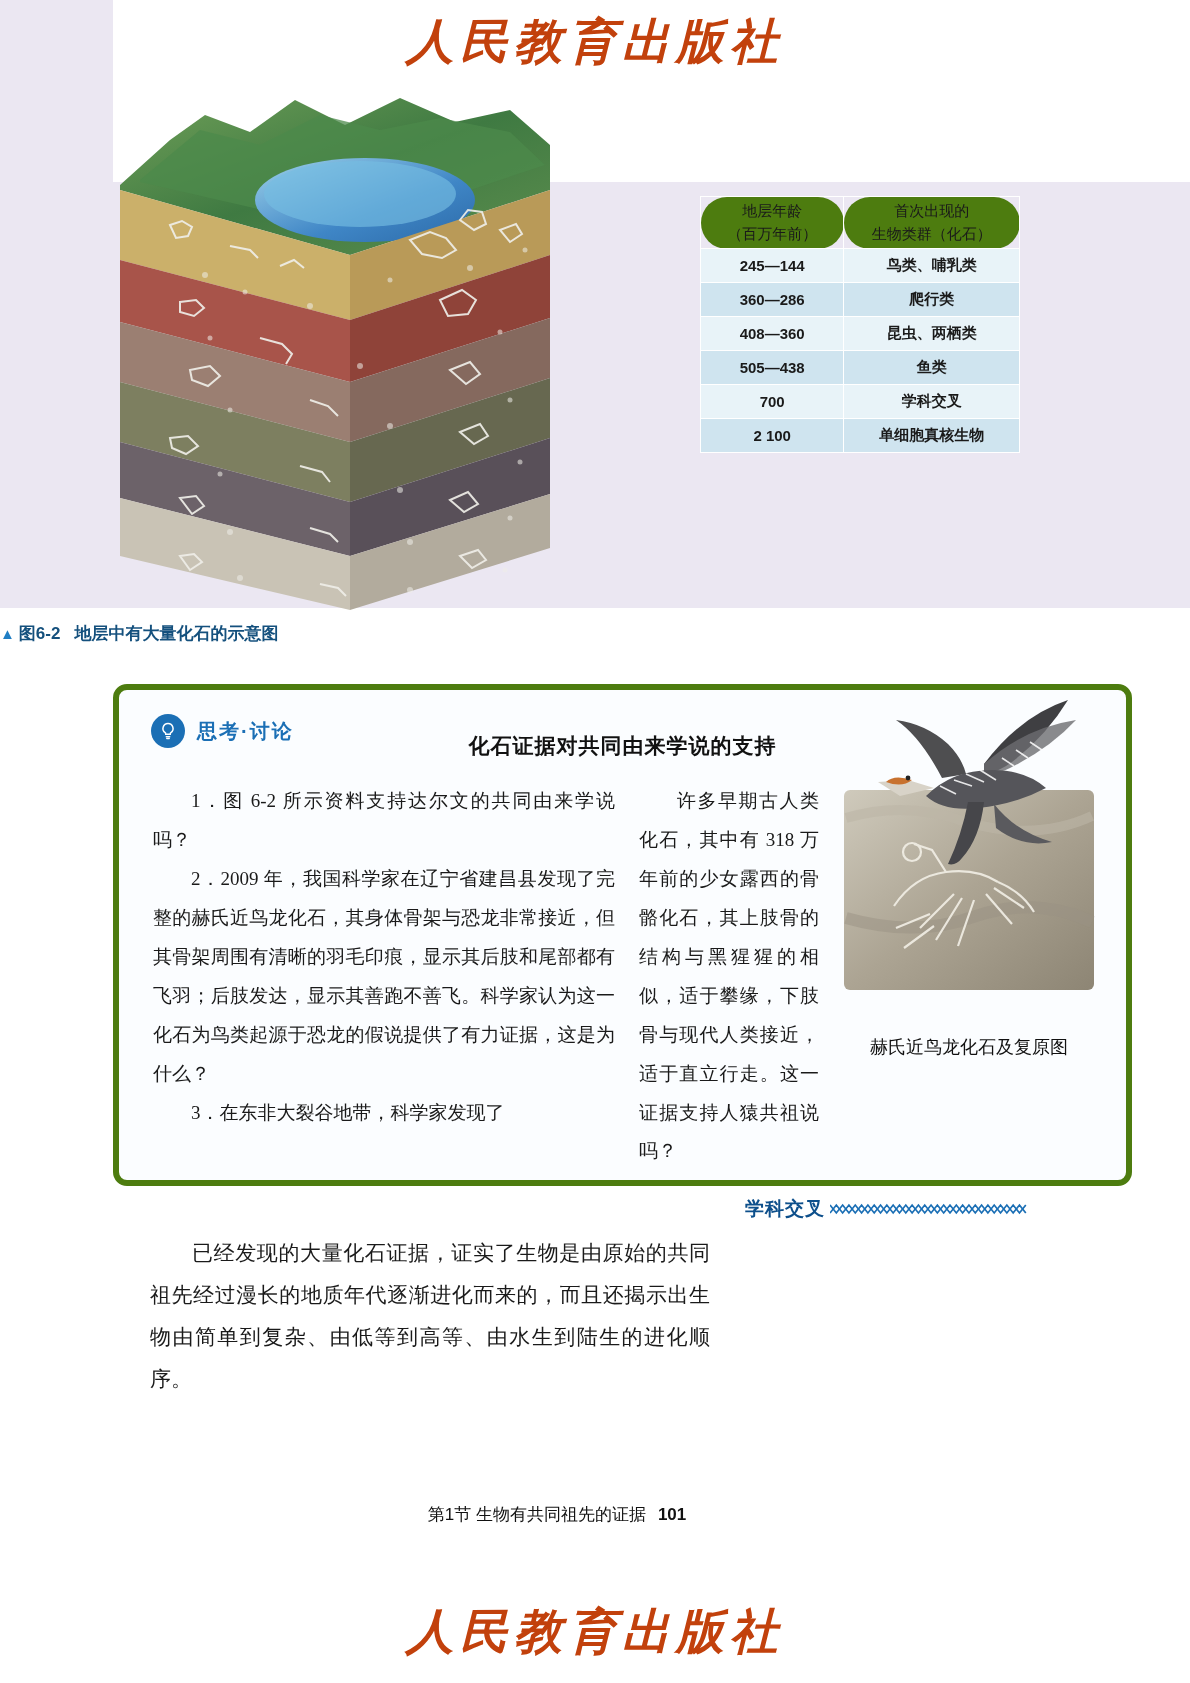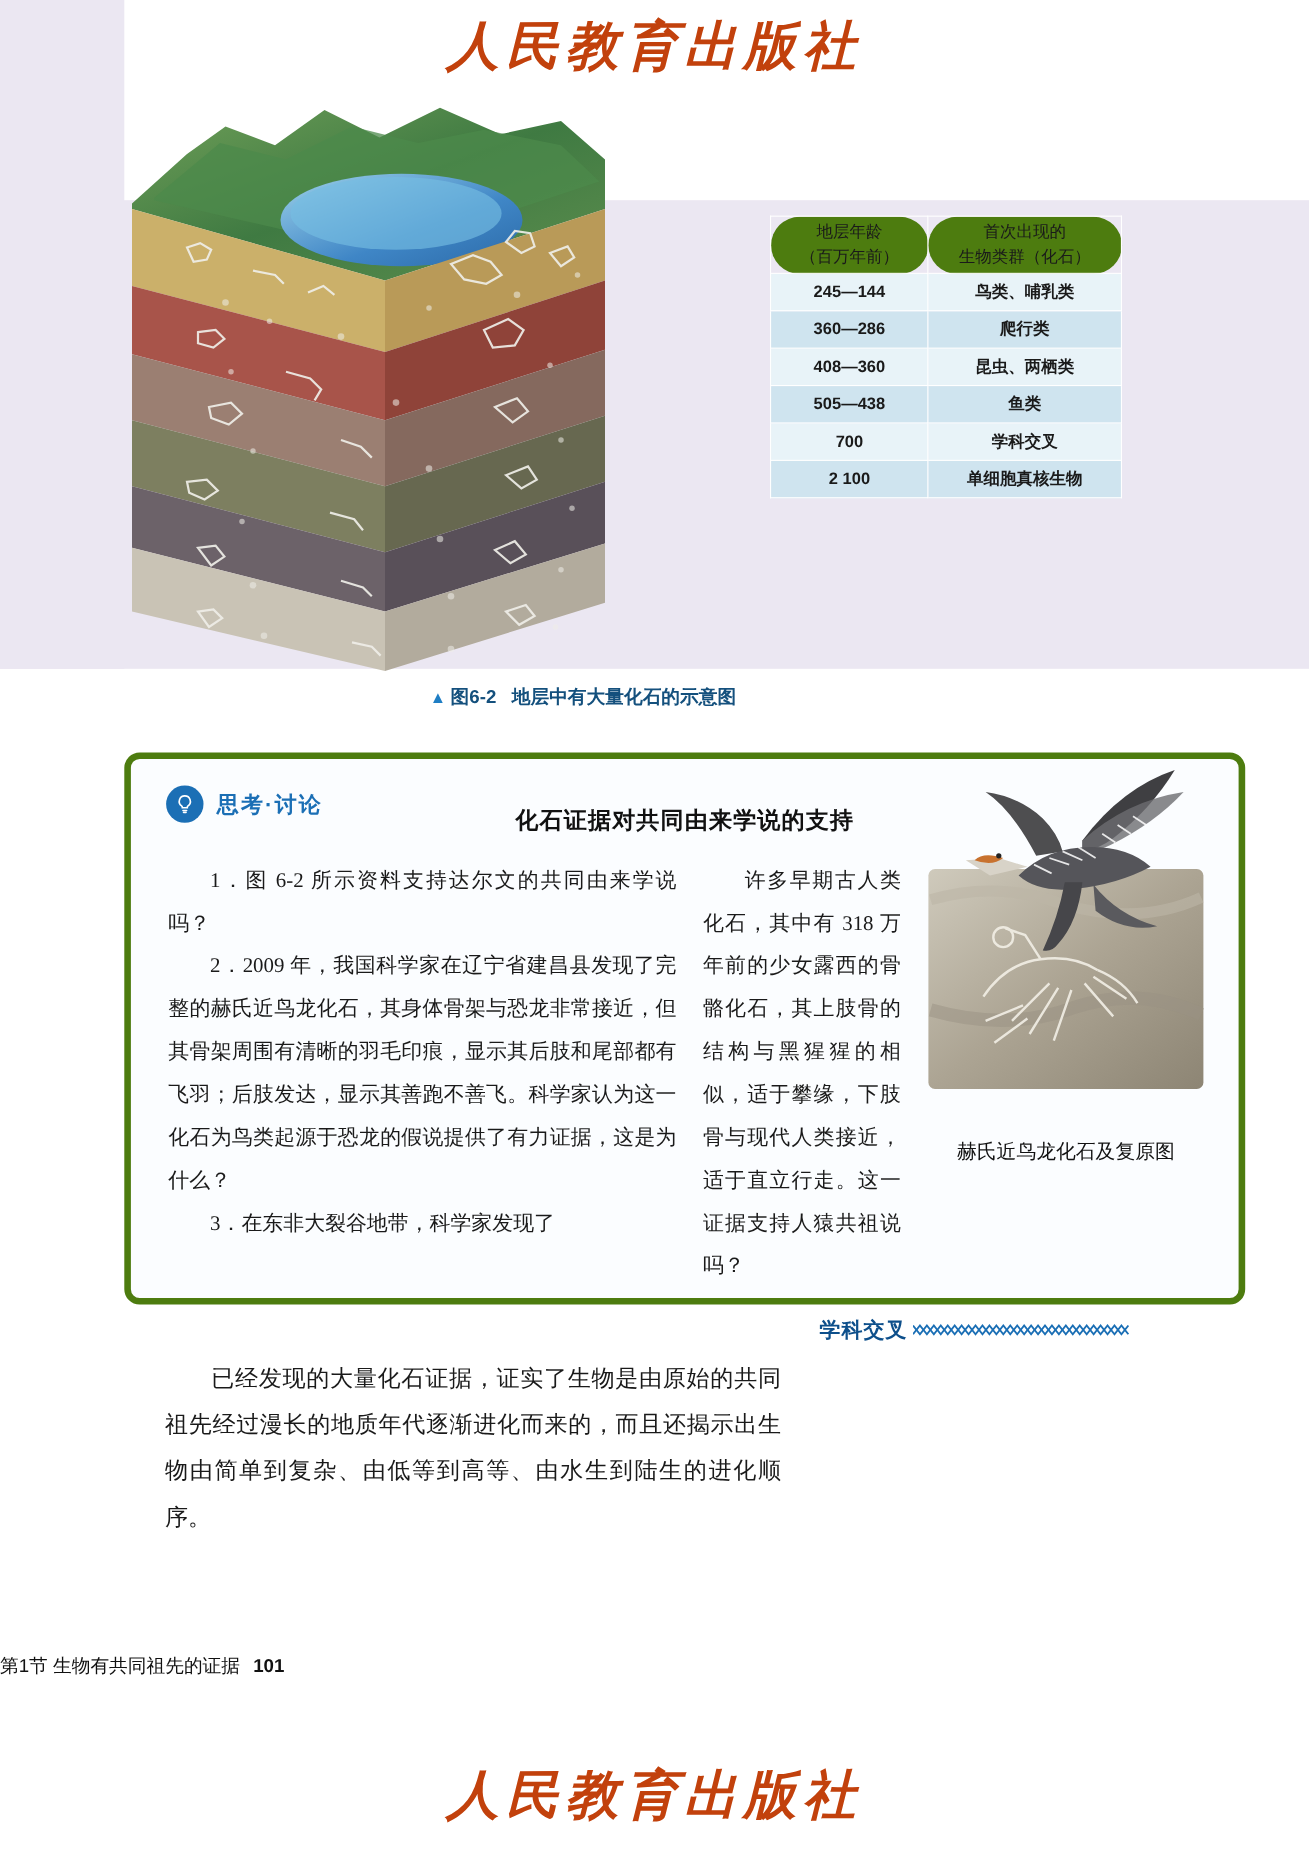--- a/index.html
+++ b/index.html
@@ -38,21 +38,21 @@
     border:1px solid #ffffff;text-align:center;padding:7px 14px;color:#1a1a1a;font-weight:bold;
   }
   .geo-table thead th{background:#4d7c0f;line-height:1.5;font-weight:normal;padding:3px 4px;border-radius:26px;}
   .geo-table tbody tr:nth-child(odd) td{background:#e8f3f8;}
   .geo-table tbody tr:nth-child(even) td{background:#cfe4ef;}
   .geo-table td.col-age{width:140px;}
   .geo-table td.col-group{width:180px;}
 
   
   .fig-caption{
-    position:absolute;left:0;top:622px;width:1060px;text-align:center;
+    position:absolute;left:0;top:622px;width:1060px;text-align:left;
     font-family:"Liberation Sans","DejaVu Sans",sans-serif;
     font-size:17px;color:#14507d;font-weight:bold;z-index:3;
   }
   .fig-caption .tri{color:#1f7ec4;font-size:15px;margin-right:4px;}
   .fig-caption .cap-num{margin-right:14px;}
 
   
   .discuss-box{
     position:absolute;left:113px;top:684px;width:1007px;height:490px;
     border:6px solid #4d7c0f;border-radius:14px;background:#fbfdff;z-index:2;
@@ -103,21 +103,21 @@
     font-size:19px;font-weight:bold;color:#0d4f8b;white-space:nowrap;letter-spacing:1px;
   }
   .zigzag{flex:1;height:14px;}
   .sidebar-body{
     margin-top:14px;font-size:19px;line-height:1.95;text-align:justify;color:#111;
   }
   .sidebar-body p{margin:0;text-indent:2em;}
 
   
   .footer{
-    position:absolute;left:0;top:1503px;width:1190px;text-align:left;padding-right:76px;
+    position:absolute;left:0;top:1503px;width:1190px;text-align:center;padding-right:76px;
     box-sizing:border-box;
     font-family:"Liberation Sans","DejaVu Sans",sans-serif;font-size:17px;color:#111;
   }
   .footer .sec{margin-right:12px;}
   .footer .pg{font-weight:bold;}
 </style>
 </head>
 <body>
 
 <div class="top-band"></div>

